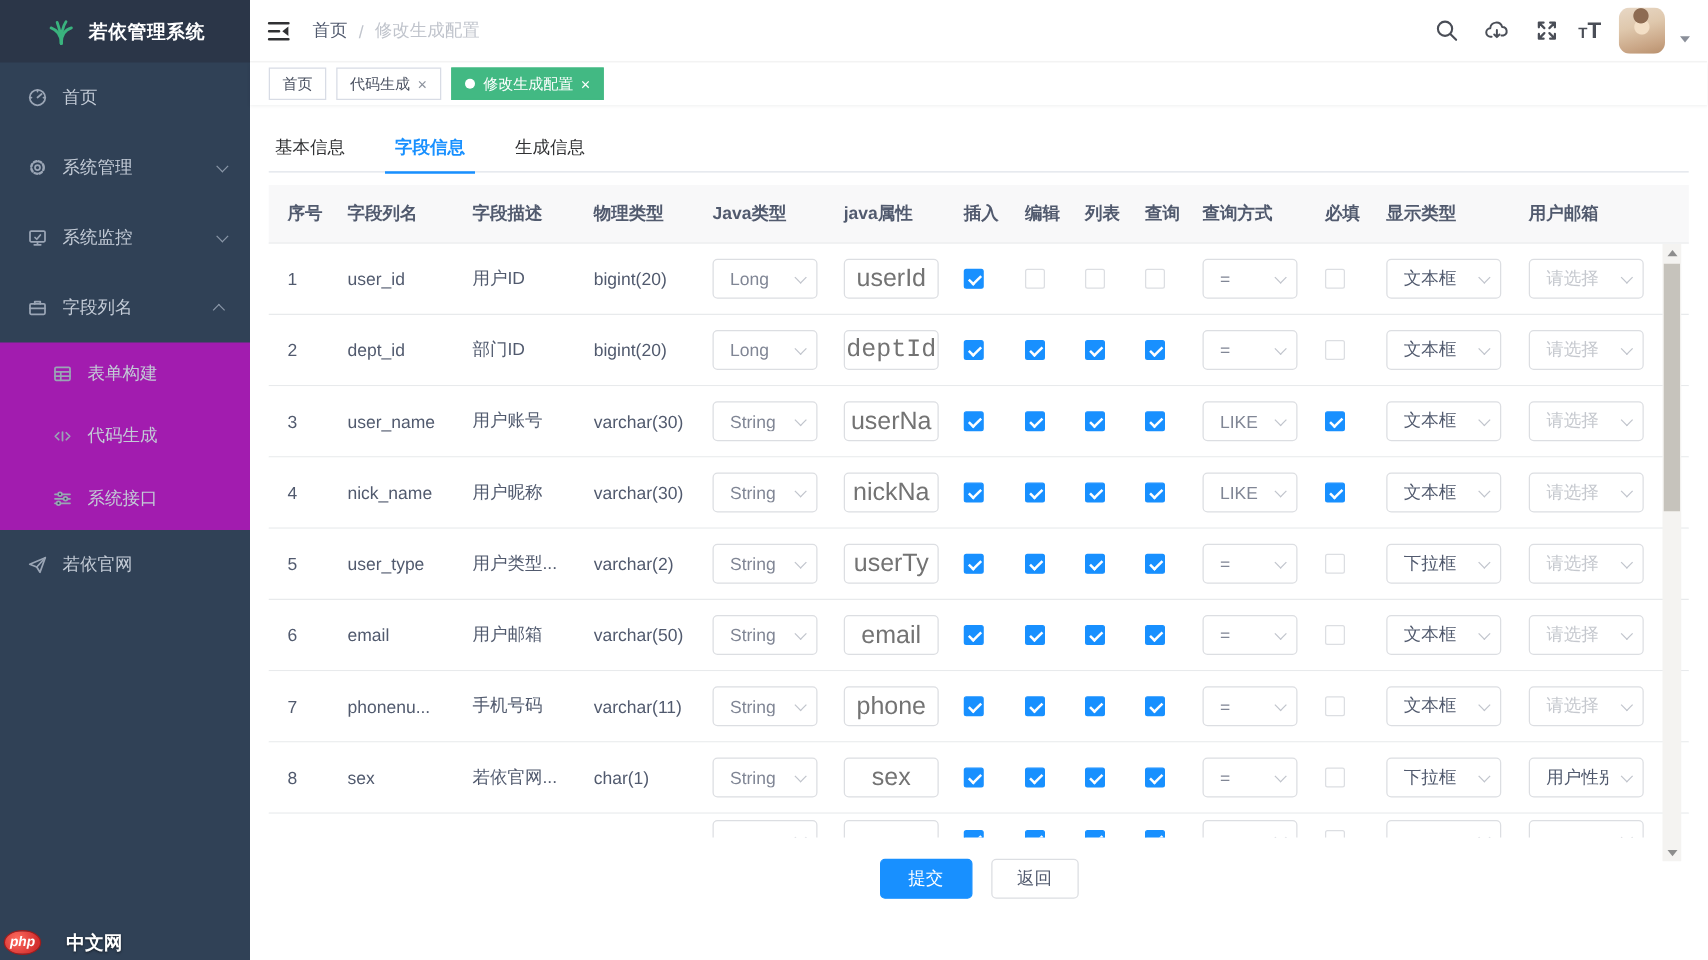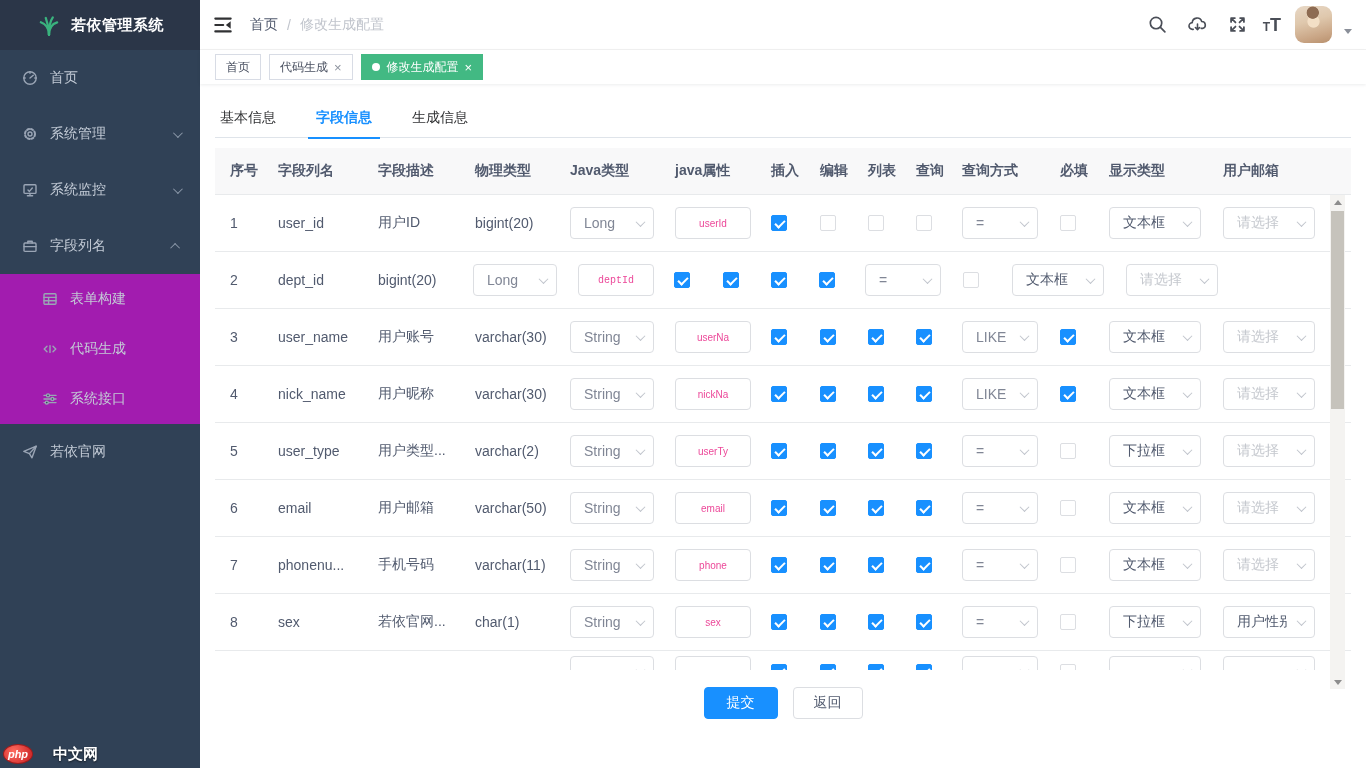--- a/index.html
+++ b/index.html
@@ -60,21 +60,21 @@
   .ptab.active::after{content:"";position:absolute;left:12px;right:12px;bottom:-1px;height:2px;background:#1890ff}
   .ptab:first-child.active::after{left:0}
 
   
   .table-wrap{margin:10px 15px 0 15px;position:relative;flex:none}
   .t-header{display:flex;height:47px;align-items:center;background:#f8f8f9;border-bottom:1px solid #e8eaec}
   .th{font-size:14px;font-weight:bold;color:#515a6e;padding-left:15px;white-space:nowrap;overflow:hidden;flex:none}
   .trow{display:flex;height:57px;align-items:center;border-bottom:1px solid #e8eaec;background:#fff}
   .cell{display:flex;align-items:center;padding-left:15px;flex:none;height:100%}
   .cell-text{font-size:14px;color:#515a6e;white-space:nowrap;overflow:hidden}
-  .inp{height:32px;border:1px solid #dcdee2;border-radius:4px;background:#fff;display:flex;align-items:center;justify-content:center;font-size:10px;color:#ec4899;overflow:hidden;white-space:nowrap}
+  .inp{height:32px;border:1px solid #dcdee2;border-radius:4px;background:#fff;display:flex;align-items:center;justify-content:center;font-size:20px;color:#737373;overflow:hidden;white-space:nowrap}
   .sel{height:32px;border:1px solid #dcdee2;border-radius:4px;background:#fff;display:flex;align-items:center;justify-content:space-between;padding:0 9px 0 13px;cursor:pointer}
   .sel .sv{font-size:14px;white-space:nowrap;overflow:hidden}
   .sel.grey .sv{color:#808695}
   .sel.dark .sv{color:#515a6e}
   .sel.ph .sv{color:#c5c8ce}
   .sv.clip{max-width:50px}
   .chevron{width:7px;height:7px;border-right:1.3px solid #c0c4cc;border-bottom:1.3px solid #c0c4cc;transform:rotate(45deg) translate(-1px,-1px);flex:none;margin-left:5px}
   .cb{width:16px;height:16px;border-radius:2px;border:1px solid #dcdee2;background:#fff;position:relative;cursor:pointer;flex:none}
   .cb.on{background:#1890ff;border-color:#1890ff}
   .cb.on::after{content:"";position:absolute;left:4.5px;top:1.5px;width:4px;height:8px;border:solid #fff;border-width:0 2px 2px 0;transform:rotate(45deg)}
@@ -315,20 +315,21 @@
             <div class="cell" style="width: 114px;">
               <div class="sel ph" style="width: 92px;">
                 <span class="sv">请选择</span>
                 <span class="chevron"></span>
               </div>
             </div>
           </div>
           <div class="trow">
             <div class="cell cell-text" style="width: 48px;">2</div>
             <div class="cell cell-text" style="width: 100px;">dept_id</div>
+            <div class="cell cell-text" style="width: 97px;">部门ID</div>
             <div class="cell cell-text" style="width: 95px;">bigint(20)</div>
             <div class="cell" style="width: 105px;">
               <div class="sel grey" style="width: 84px;">
                 <span class="sv">Long</span>
                 <span class="chevron"></span>
               </div>
             </div>
             <div class="cell" style="width: 96px;">
               <div class="inp" style="width: 76px; font-family: Liberation Mono, monospace;">deptId</div>
             </div>

